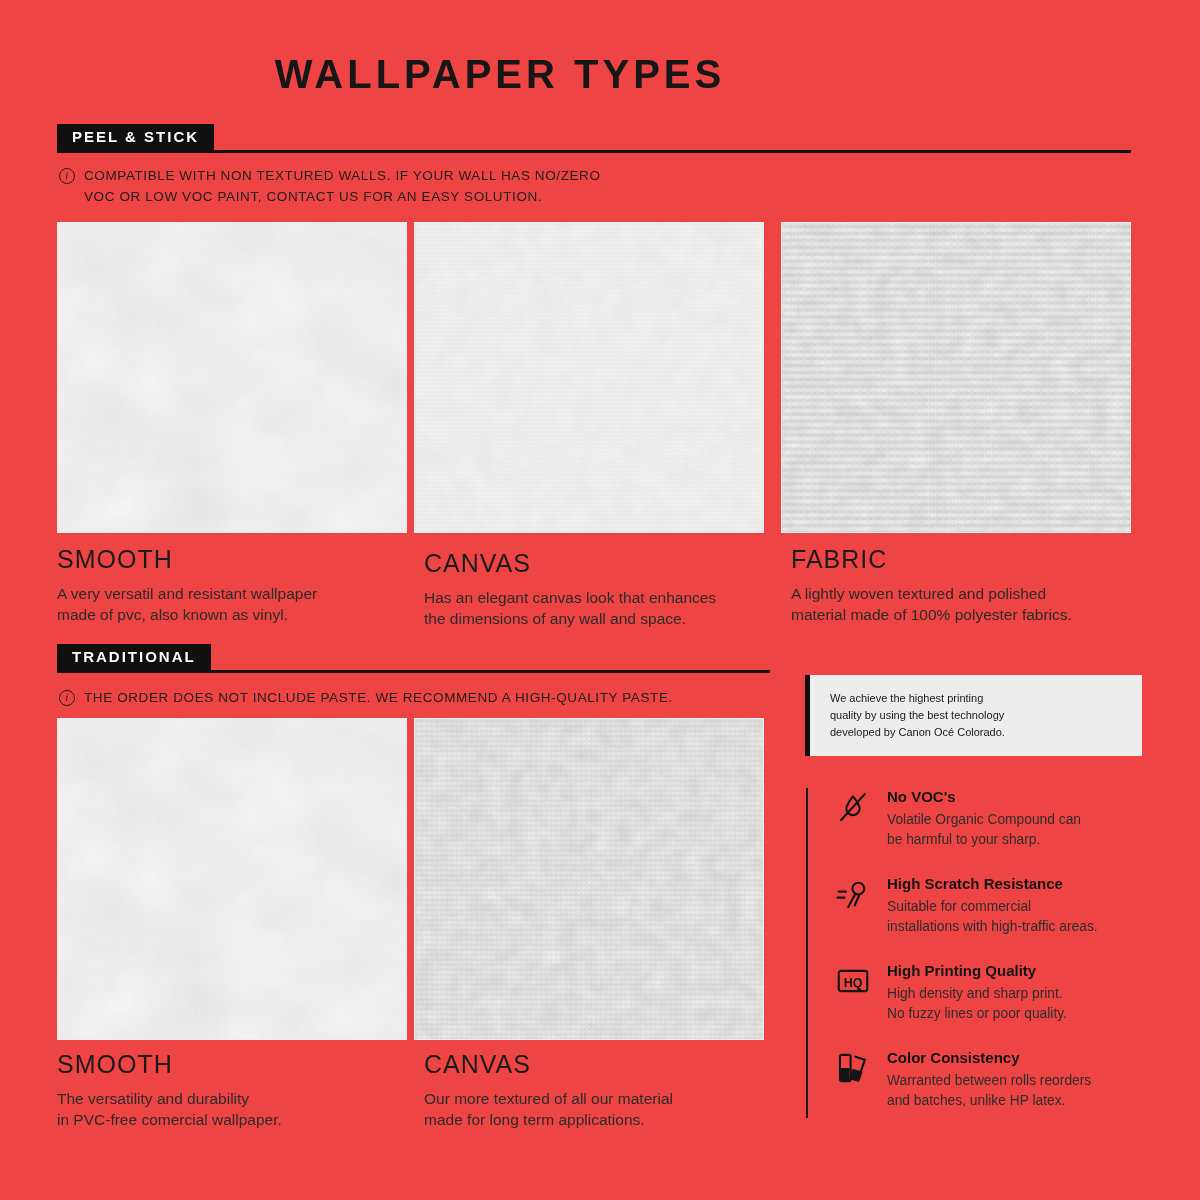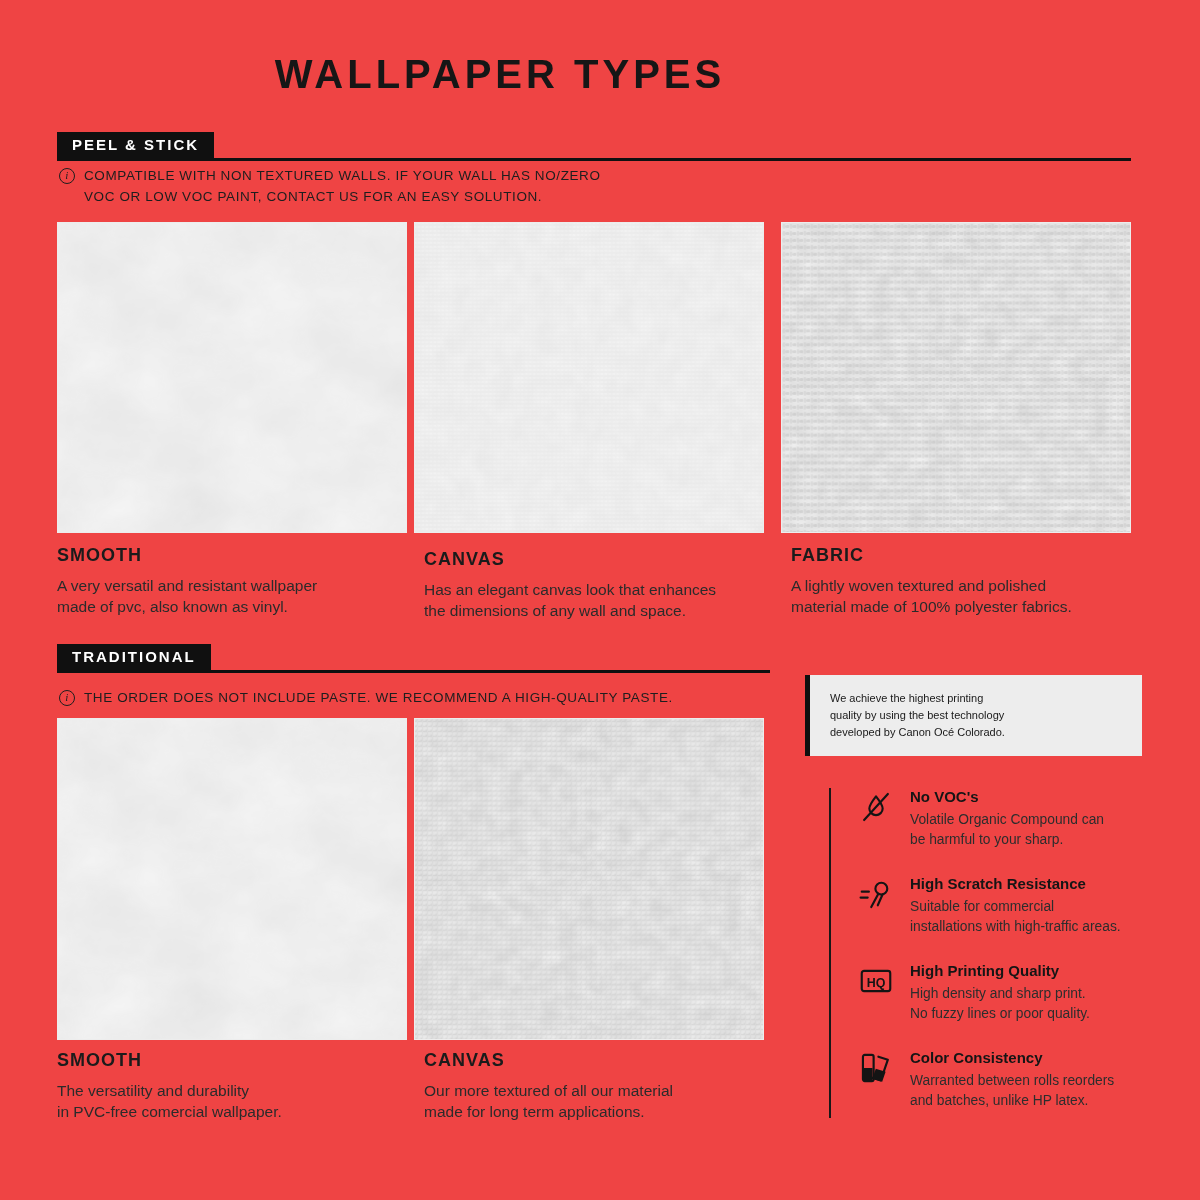--- a/index.html
+++ b/index.html
@@ -9,57 +9,57 @@
     font-family:"Liberation Sans","DejaVu Sans",sans-serif; color:#141414; overflow:hidden;
   }
   .title {
     position:absolute; top:52px; left:0; width:1000px; text-align:center;
     font-size:40px; font-weight:700; letter-spacing:4px; color:#161616;
   }
   .section-bar {
     position:absolute; left:57px; border-bottom:3px solid #101010;
     display:flex; align-items:flex-end;
   }
-  .bar1 { top:136px; width:1074px; height:25px; }
+  .bar1 { top:128px; width:1074px; height:25px; }
   .bar2 { top:648px; width:713px;  height:25px; }
   .section-label {
     display:inline-block; background:#101010; color:#fff;
     font-size:15px; font-weight:700; letter-spacing:2px;
     padding:4px 15px 3px; line-height:1.25;
   }
   .note { position:absolute; display:flex; gap:9px; font-size:13.5px; letter-spacing:.6px; color:#1e1e1e; line-height:1.55; }
   .note1 { left:59px; top:166px; }
   .note2 { left:59px; top:688px; }
   .info-icon {
     flex:0 0 16px; width:16px; height:16px; border:1.3px solid #1e1e1e; border-radius:50%;
     display:flex; align-items:center; justify-content:center;
     font-family:"Liberation Serif",serif; font-style:italic; font-size:11px; margin-top:2px;
   }
   .swatch { position:absolute; width:350px; background:#f6f6f6; border:1px solid #ededed; overflow:hidden; }
   .swatch svg { display:block; width:100%; height:100%; }
   .s-row1 { top:222px; height:311px; }
   .s-row2 { top:718px; height:322px; }
   .sx1 { left:57px; } .sx2 { left:414px; } .sx3 { left:781px; }
   .caption { position:absolute; }
-  .cap-name { font-size:18px; font-weight:700; letter-spacing:1px; color:#1b1b1b; margin-bottom:7px; }
+  .cap-name { font-size:25px; font-weight:400; letter-spacing:1px; color:#1b1b1b; margin-bottom:7px; }
   .cap-desc { font-size:15.5px; color:#2b2b2b; line-height:1.38;margin-top:9px; }
   .cap1a { left:57px;  top:545px; }
   .cap1b { left:424px; top:549px; }
   .cap1c { left:791px; top:545px; }
   .cap2a { left:57px;  top:1050px; }
   .cap2b { left:424px; top:1050px; }
   .quote {
     position:absolute; left:805px; top:675px; width:337px;
     background:#ededed; border-left:5px solid #0f0f0f;
     padding:15px 16px 15px 20px; font-size:11px; line-height:1.55; color:#191919;
   }
   .features {
     position:absolute; left:806px; top:788px; width:338px; min-height:330px;
     border-left:2px solid #191919; padding-left:26px;
-    display:flex; flex-direction:column; gap:26px;margin-left:23px;
+    display:flex; flex-direction:column; gap:26px;
   }
   .feature { display:flex; gap:15px; align-items:flex-start; }
   .f-icon { flex:0 0 38px; width:38px; height:38px; }
   .f-icon svg { width:38px; height:38px; display:block; }
   .f-title { font-size:15px; font-weight:700; color:#151515; margin-bottom:5px; }
   .f-desc { font-size:13.8px; line-height:1.42; color:#2d2d2d; }
   .defs-hidden { position:absolute; width:0; height:0; overflow:hidden; }
 </style>
 </head>
 <body>

